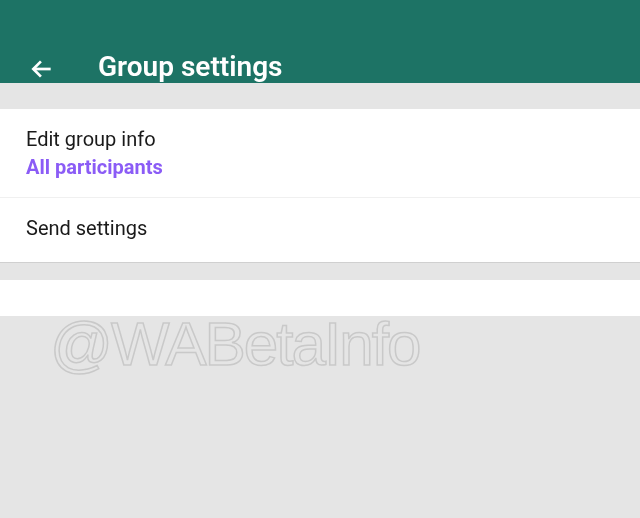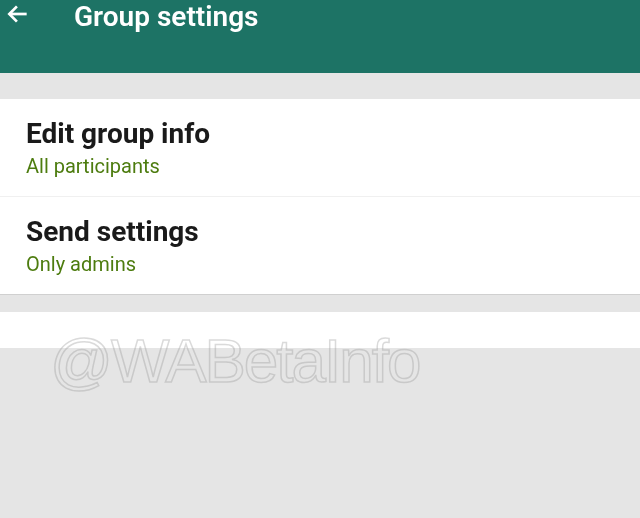--- a/index.html
+++ b/index.html
@@ -10,24 +10,24 @@
     body {
       font-family: -apple-system, BlinkMacSystemFont, "Segoe UI", Roboto, Helvetica, Arial, sans-serif;
       background: #e5e5e5;
       width: 640px;
       height: 518px;
       overflow: hidden;
       position: relative;
     }
     .header {
       background: #1d7365;
-      height: 73px;
+      height: 83px;
       display: flex;
-      align-items: flex-start;
-      padding: 0 4px;
+      align-items: flex-end;
+      padding: 0 28px;
       box-shadow: 0 2px 4px rgba(0,0,0,0.2);
     }
     .back-icon {
       color: #ffffff;
       width: 28px;
       height: 28px;
       display: flex;
       align-items: center;
       justify-content: center;
       margin-right: 42px;
@@ -50,38 +50,38 @@
       background: #ffffff;
     }
     .setting-item {
       padding: 18px 26px 18px 26px;
       cursor: pointer;
     }
     .setting-item.with-border {
       border-bottom: 1px solid #f0f0f0;
     }
     .setting-title {
-      font-size: 28px;
+      font-size: 20px;
       color: #1a1a1a;
-      font-weight: 700;
+      font-weight: 400;
       margin-bottom: 4px;
     }
     .setting-value {
       font-size: 20px;
-      color: #4d7c0f;
-      font-weight: 400;
+      color: #8b5cf6;
+      font-weight: 700;
     }
     .section-gap {
       height: 18px;
       background: #e5e5e5;
       border-top: 1px solid #d0d0d0;
     }
     .watermark {
       position: absolute;
-      top: 325px;
+      top: 308px;
       left: 50px;
       font-size: 62px;
       font-weight: 400;
       color: rgba(0,0,0,0);
       -webkit-text-stroke: 1.5px rgba(150,150,150,0.35);
       letter-spacing: -2px;
       pointer-events: none;
       font-family: Arial, sans-serif;
       white-space: nowrap;
       z-index: 10;
@@ -106,21 +106,20 @@
 
 <div class="spacer-top"></div>
 
 <div class="section">
   <div class="setting-item with-border">
     <div class="setting-title">Edit group info</div>
     <div class="setting-value">All participants</div>
   </div>
   <div class="setting-item">
     <div class="setting-title">Send settings</div>
-    <div class="setting-value">Only admins</div>
   </div>
 </div>
 
 <div class="section-gap"></div>
 
 <div class="section">
   <div class="setting-item">
   </div>
 </div>
 

